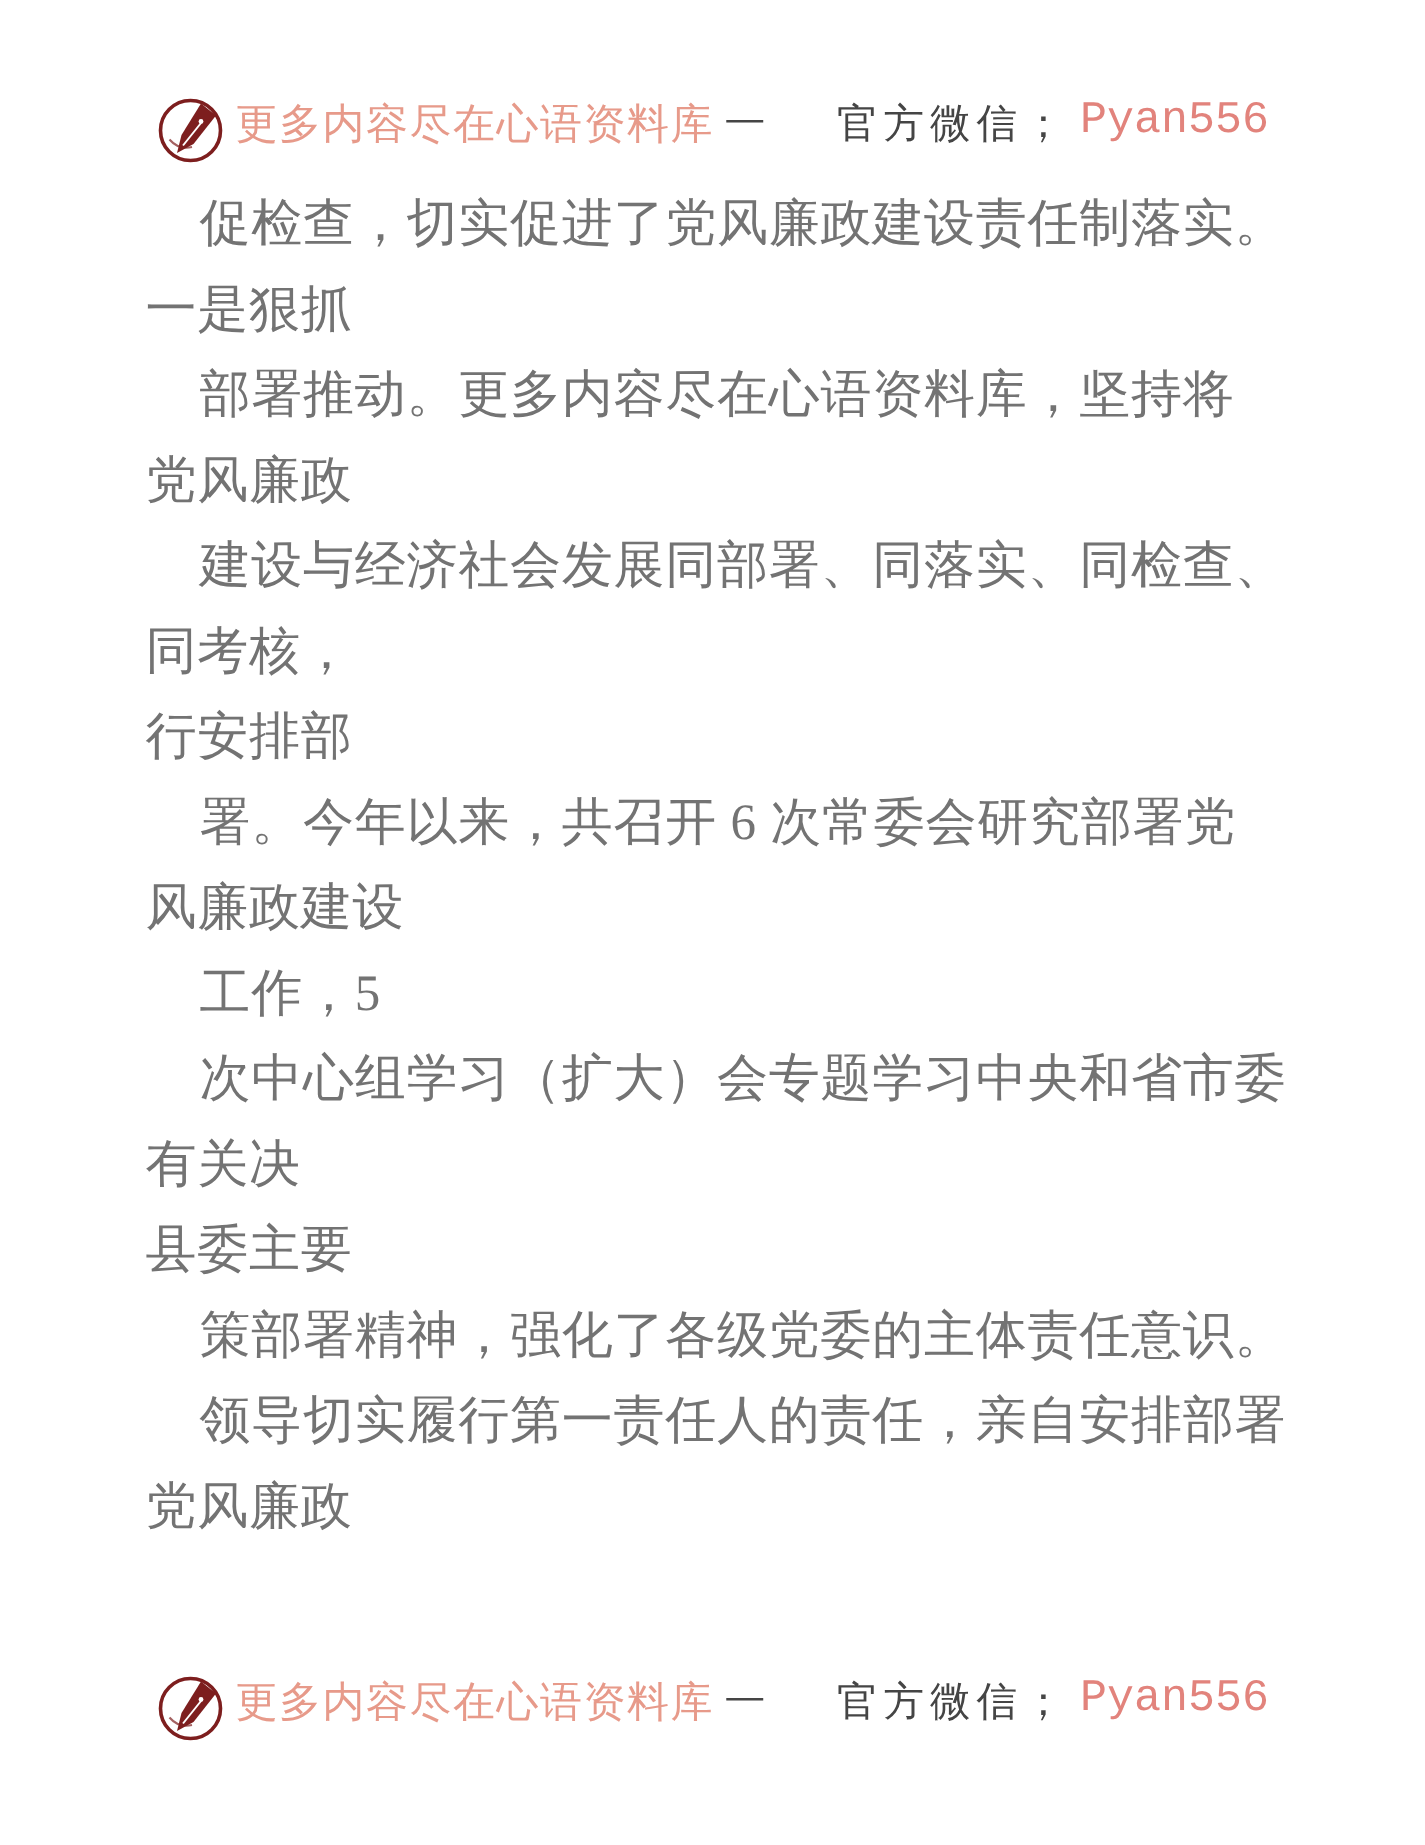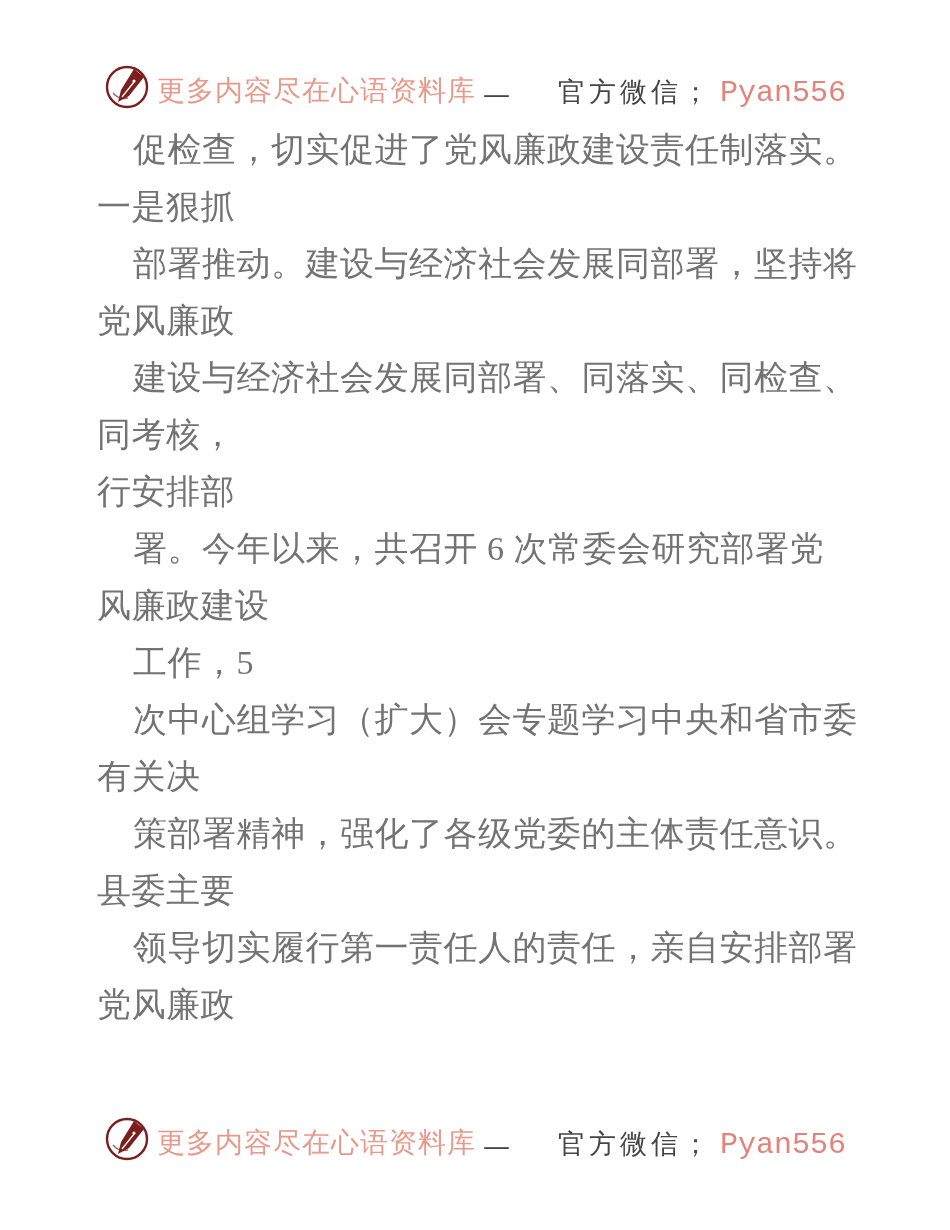--- a/index.html
+++ b/index.html
@@ -15,21 +15,21 @@
     top: 0; left: 0;
     width: 950px; height: 1230px;
     background: #ffffff;
   }
   
   .watermark {
     position: absolute;
     left: 0;
     width: 100%;
     display: flex;
-    align-items: flex-end;
+    align-items: flex-start;
     justify-content: center;
     gap: 7px;
     white-space: nowrap;
   }
   .watermark.top { top: 64px; }
   .watermark.bottom { top: 1116px; }
   .logo {
     width: 46px; height: 46px;
     flex: 0 0 auto;
     color: var(--logo-color, #7d1e1e);
@@ -86,32 +86,32 @@
     </svg>
     <span class="brand">更多内容尽在心语资料库</span>
     <span class="wm-dark wm-sep">—</span>
     <span class="wm-dark">官方微信；</span>
     <span class="wechat-id">Pyan556</span>
   </div>
 
   <main class="doc">
       <div class="text-line indent">促检查，切实促进了党风廉政建设责任制落实。</div>
       <div class="text-line">一是狠抓</div>
-      <div class="text-line indent">部署推动。建设与经济社会发展同部署，坚持将</div>
+      <div class="text-line indent">部署推动。更多内容尽在心语资料库，坚持将</div>
       <div class="text-line">党风廉政</div>
       <div class="text-line indent">建设与经济社会发展同部署、同落实、同检查、</div>
       <div class="text-line">同考核，</div>
       <div class="text-line">行安排部</div>
       <div class="text-line indent">署。今年以来，共召开 6 次常委会研究部署党</div>
       <div class="text-line">风廉政建设</div>
       <div class="text-line indent">工作，5</div>
       <div class="text-line indent">次中心组学习（扩大）会专题学习中央和省市委</div>
       <div class="text-line">有关决</div>
+      <div class="text-line">县委主要</div>
       <div class="text-line indent">策部署精神，强化了各级党委的主体责任意识。</div>
-      <div class="text-line">县委主要</div>
       <div class="text-line indent">领导切实履行第一责任人的责任，亲自安排部署</div>
       <div class="text-line">党风廉政</div>
     </main>
 
   <div class="watermark bottom">
     <svg class="logo" viewBox="0 0 46 46" xmlns="http://www.w3.org/2000/svg">
       <circle cx="23" cy="23" r="20" fill="none" stroke="currentColor" stroke-width="2.4"></circle>
       <path d="M9 29 Q15 36 24 34" fill="none" stroke="currentColor" stroke-width="1.4" opacity="0.7"></path>
       <path d="M30 5 L40 13 L25 32 L14 38 L17 26 Z" fill="currentColor"></path>
       <line x1="18" y1="33" x2="30" y2="18" stroke="#ffffff" stroke-width="1.3"></line>

